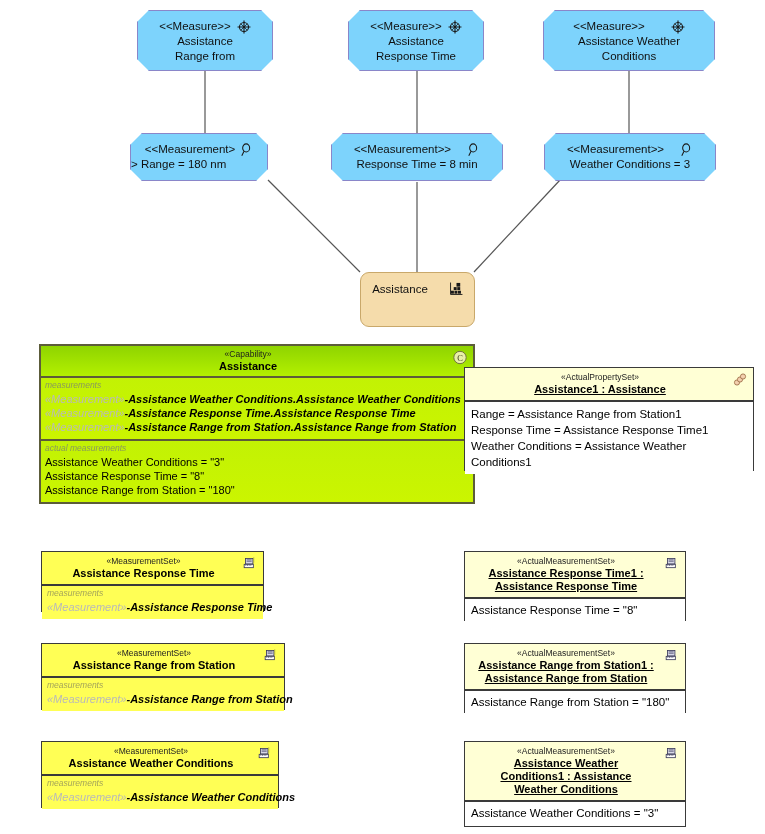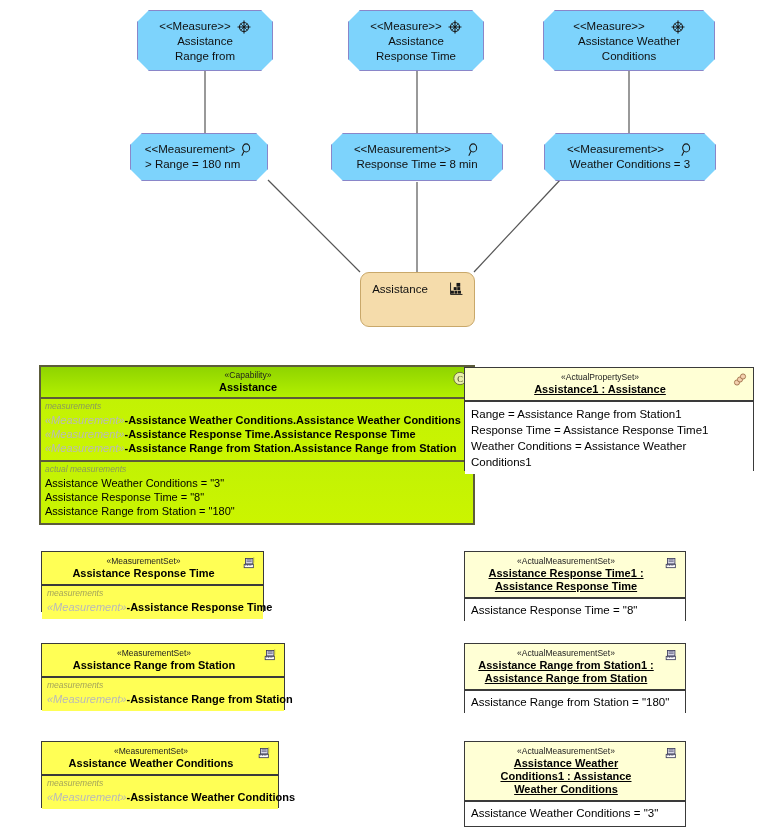--- a/index.html
+++ b/index.html
@@ -143,21 +143,21 @@
     color: #000;
     line-height: 14px;
     white-space: nowrap;
   }
   .cb-line.plain { font-weight: normal; }
   .cb-line .st {
     color: #b9b9b9;
     font-weight: normal;
     font-style: italic;
   }
-  .cb-line .bodytxt { font-weight: bold; }
+  .cb-line .bodytxt { font-weight: bold; font-style: italic; }
   .cb-free {
     font-size: 11.5px;
     color: #000;
     line-height: 16px;
   }
 
   
   .cbox.cap { border: 2px solid #5c5c3a; }
   .cbox.cap .cb-head {
     background: linear-gradient(to bottom, #8fd400 0%, #b3f000 100%);
@@ -245,21 +245,21 @@
   </div>
 
   <div class="oct" style="left:130px; top:133px; width:138px; height:48px;">
     <div class="stereo-row" style="gap:5px;">
       <span class="stereo">&lt;&lt;Measurement&gt;</span>
       <svg class="ico-search" viewBox="0 0 14 16">
         <ellipse cx="6.6" cy="5.6" rx="4" ry="4.6" fill="none" stroke="#1a1a1a" stroke-width="1.2"></ellipse>
         <line x1="4.2" y1="9.4" x2="1.6" y2="14.6" stroke="#1a1a1a" stroke-width="1.2"></line>
       </svg>
     </div>
-    <div class="ntext" style="align-self:flex-start;padding-left:14px;">&gt; Range = 180 nm</div>
+    <div class="ntext" style="align-self:flex-start;">&gt; Range = 180 nm</div>
   </div>
 
   <div class="oct" style="left:331px; top:133px; width:172px; height:48px;">
     <div class="stereo-row" style="gap:16px;">
       <span class="stereo">&lt;&lt;Measurement&gt;&gt;</span>
       <svg class="ico-search" viewBox="0 0 14 16">
         <ellipse cx="6.6" cy="5.6" rx="4" ry="4.6" fill="none" stroke="#1a1a1a" stroke-width="1.2"></ellipse>
         <line x1="4.2" y1="9.4" x2="1.6" y2="14.6" stroke="#1a1a1a" stroke-width="1.2"></line>
       </svg>
     </div>
@@ -286,21 +286,21 @@
         <rect x="7.8" y="5.5" width="3.2" height="3.2" fill="#1a1a1a"></rect>
         <rect x="1" y="9.4" width="3.2" height="3.2" fill="#1a1a1a"></rect>
         <rect x="4.8" y="9.4" width="3.2" height="3.2" fill="#1a1a1a"></rect>
         <rect x="8.6" y="9.4" width="3.2" height="3.2" fill="#1a1a1a"></rect>
         <line x1="0.6" y1="0.6" x2="0.6" y2="13.4" stroke="#1a1a1a" stroke-width="1"></line>
         <line x1="0.6" y1="13.4" x2="13.4" y2="13.4" stroke="#1a1a1a" stroke-width="1"></line>
       </svg>
     </div>
   </div>
 
-  <div class="cbox cap" style="left:39px; top:365px; width:436px; height:160px;">
+  <div class="cbox cap" style="left:39px; top:344px; width:436px; height:160px;">
     <div class="cb-head">
       <span class="cb-stereo">«Capability»</span>
       <span class="cb-name">Assistance</span>
       <svg class="cb-icon" viewBox="0 0 16 16">
         <circle cx="8" cy="8" r="6.6" fill="#e8f0a8" stroke="#6b6b3a" stroke-width="1"></circle>
         <text x="8" y="11.4" font-family="Liberation Serif, serif" font-size="9" text-anchor="middle" fill="#3a3a1a">C</text>
       </svg>
     </div>
     <div class="cb-compart first">
       <span class="cb-compart-title">measurements</span>

